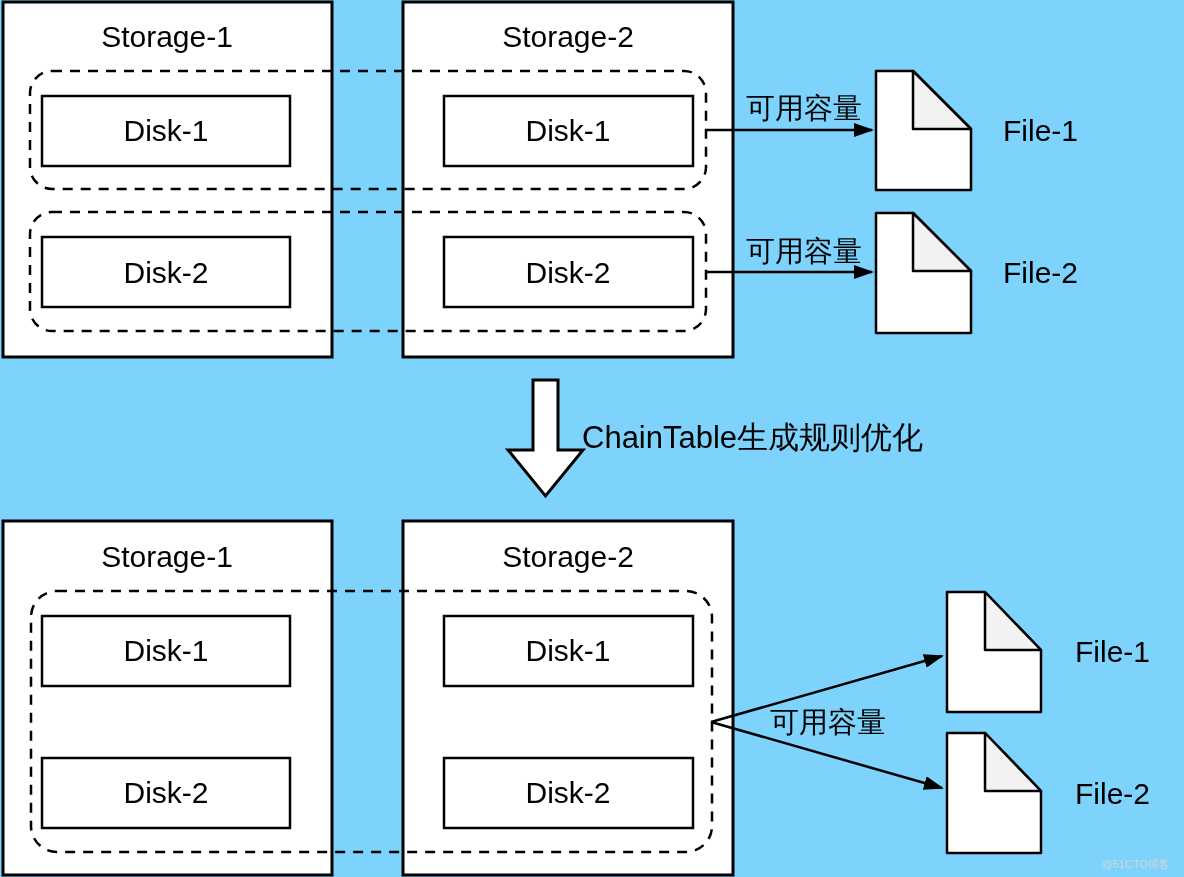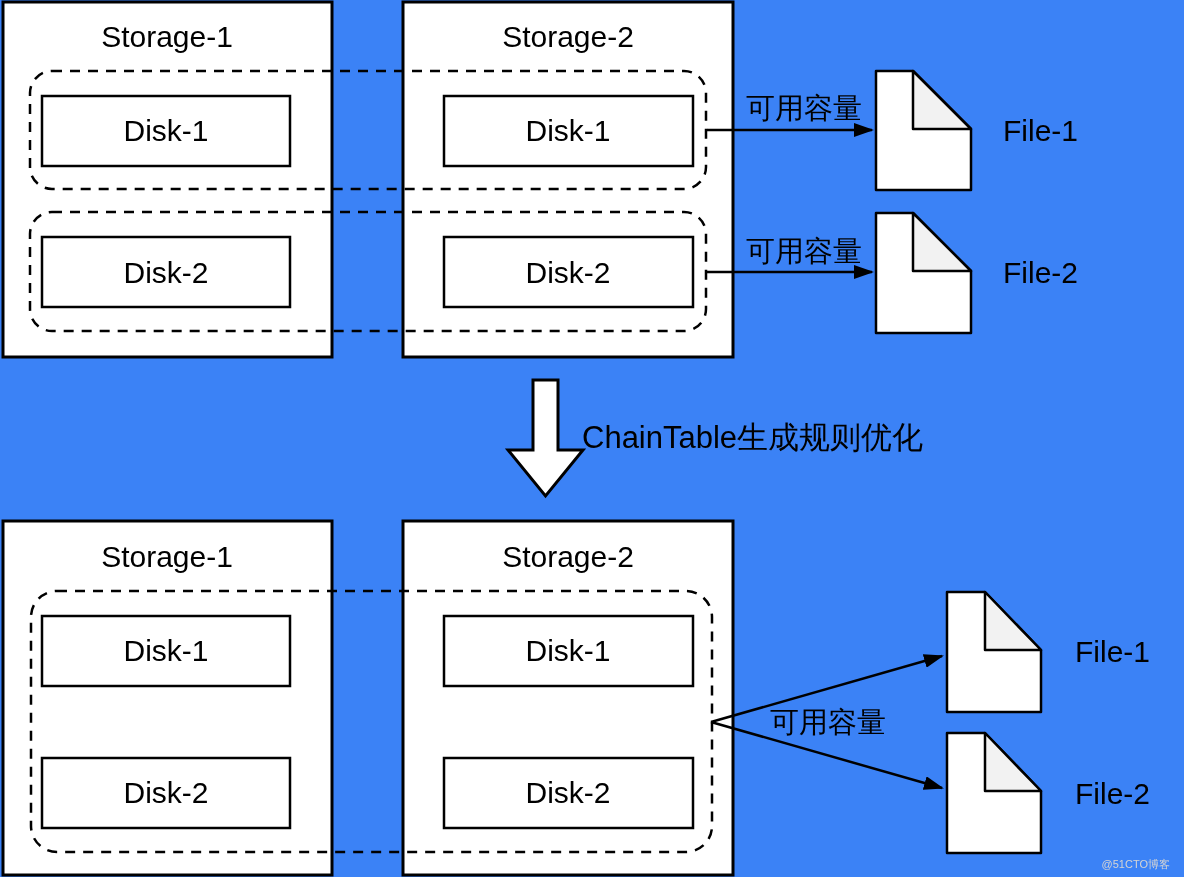--- a/index.html
+++ b/index.html
@@ -4,21 +4,21 @@
 <style>
   html, body {
     margin: 0;
     padding: 0;
     background: #ffffff;
   }
   .canvas {
     position: relative;
     width: 1184px;
     height: 877px;
-    background: #3b82f6;
+    background: #7dd3fc;
     overflow: hidden;
     text-decoration: underline;
   }
   svg text {
     font-family: "Liberation Sans", "DejaVu Sans", sans-serif;
     fill: #000000;
   }
   .t-title   { font-size: 30px; }
   .t-disk    { font-size: 30px; }
   .t-file    { font-size: 30px; }

